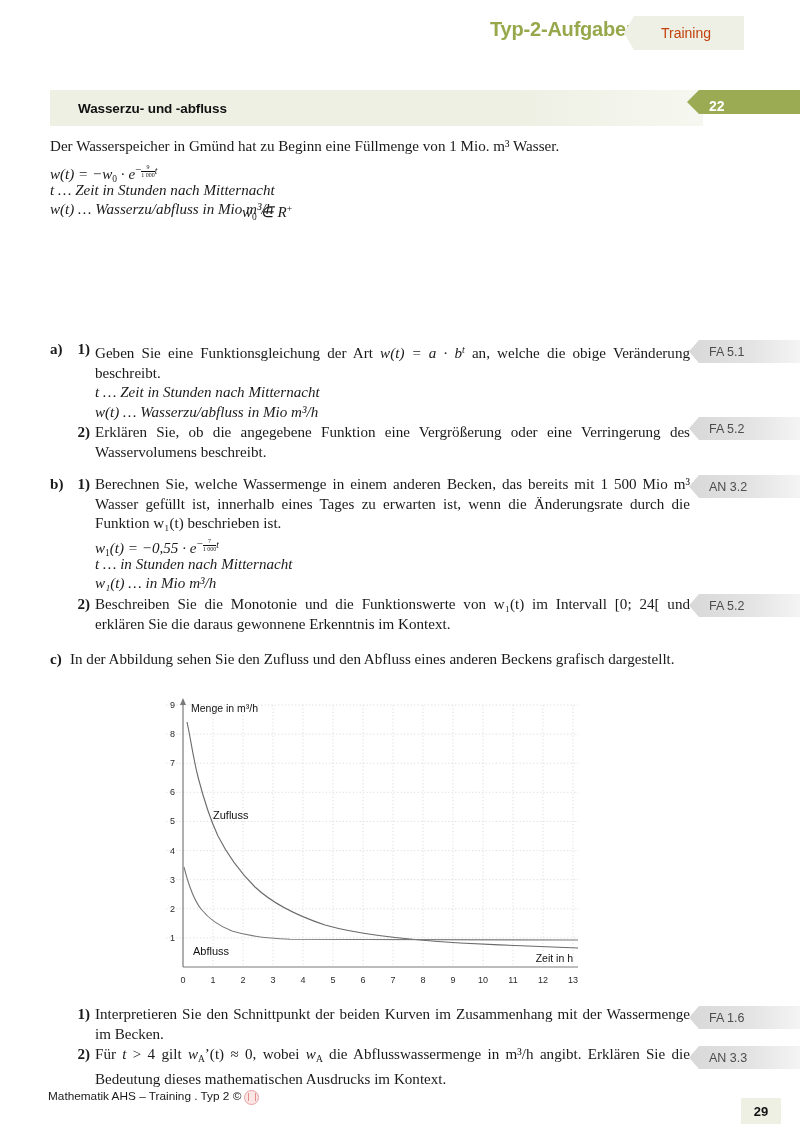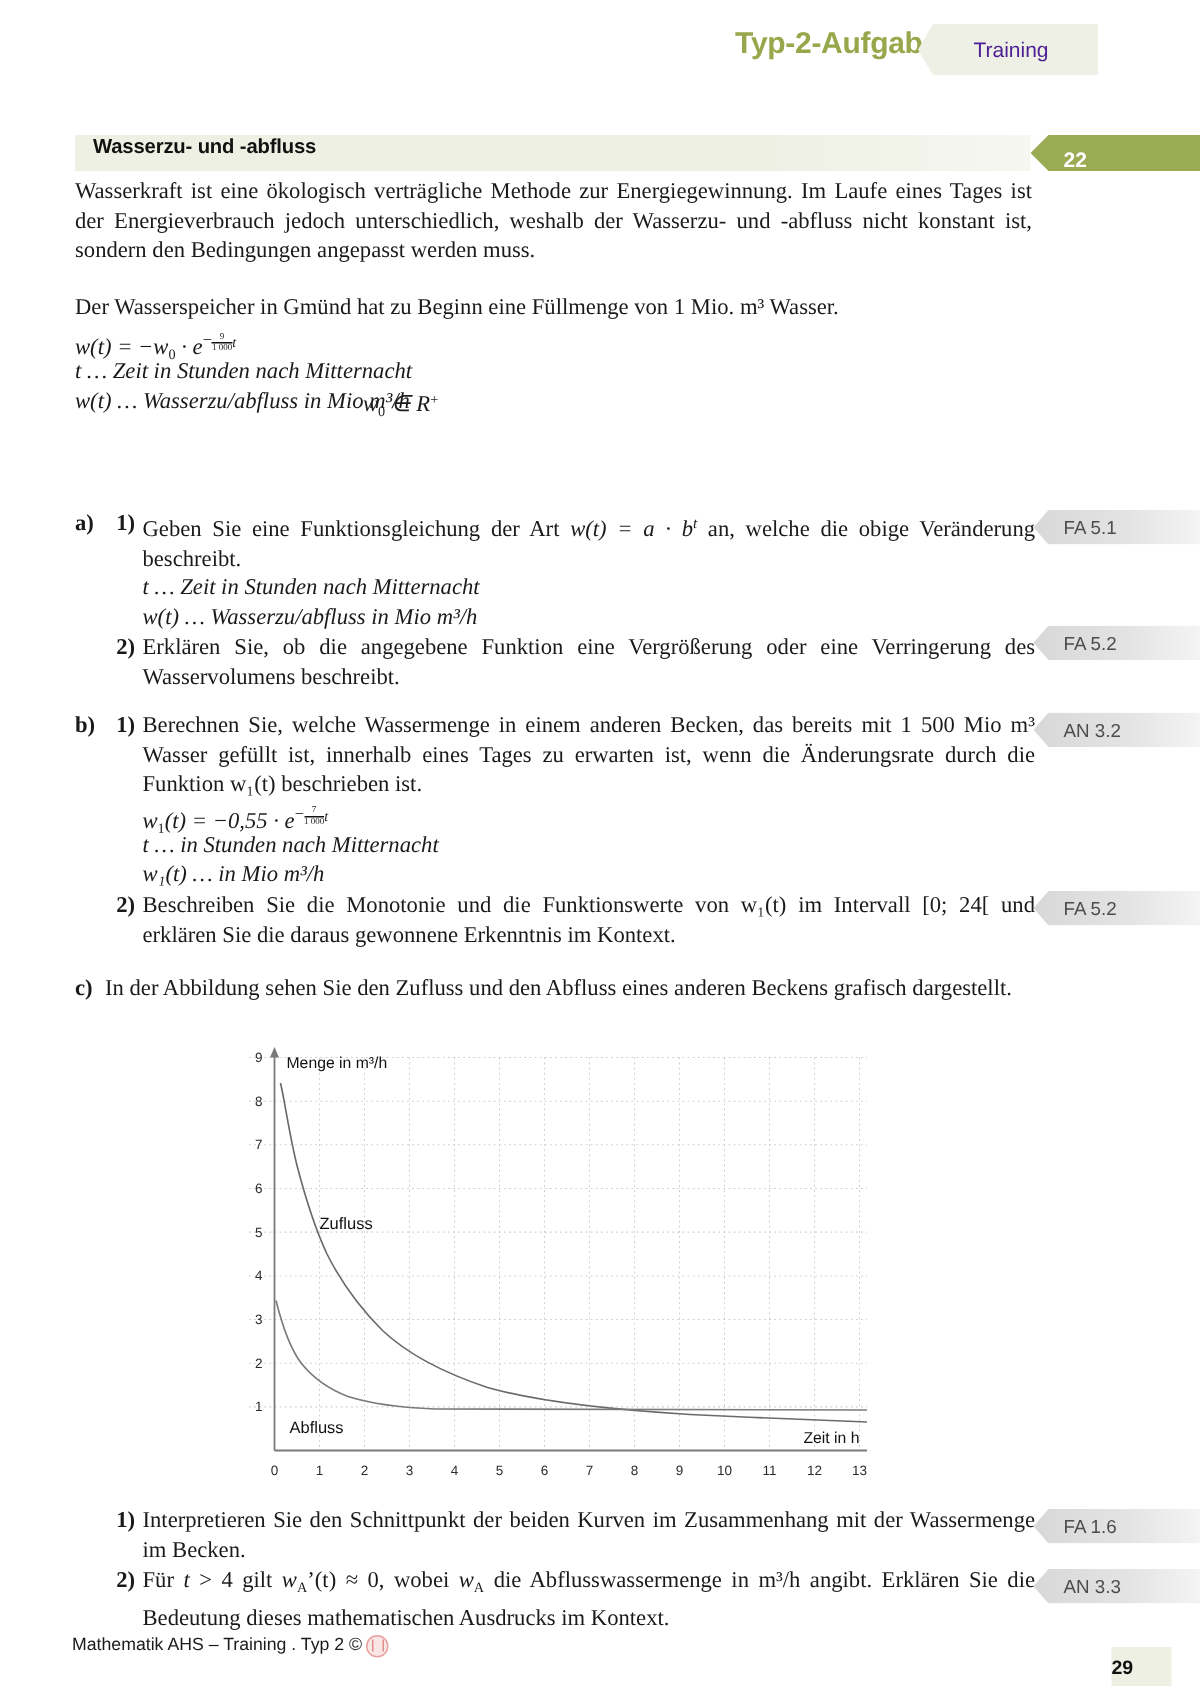--- a/index.html
+++ b/index.html
@@ -18,35 +18,35 @@
     position:absolute; left:0; top:18px; width:800px; height:40px;
   }
   .hdr-title{
     position:absolute; right:162px; top:0px;
     font-family:"Liberation Sans", sans-serif;
     font-weight:bold; font-size:20px; letter-spacing:-0.2px;
     color:#96a84b;
     white-space:nowrap;
   }
   .hdr-chip{
-    position:absolute; right:68px; top:-2px;
+    position:absolute; right:56px; top:-2px;
     height:34px; min-width:88px;
     background:#eef0e6;
     display:flex; align-items:center; justify-content:center;
     padding:0 14px 0 18px;
     font-family:"Liberation Sans", sans-serif;
-    font-size:14px; color:#4c1d95;
+    font-size:14px; color:#c2410c;
     clip-path:polygon(10px 0, 100% 0, 100% 100%, 10px 100%, 0 50%);
   }
 
   
   .titlebar{
-    position:absolute; left:50px; top:90px; width:637px; height:24px;
+    position:absolute; left:50px; top:90px; width:637px; height:36px;
     background:linear-gradient(to right,#eef0e4 0%, #eef0e4 72%, #f6f7f0 100%);
-    display:flex; 
+    display:flex; align-items:center;padding-left:16px;
   }
   .titlebar-text{
     font-family:"Liberation Sans", sans-serif;
     font-weight:bold; font-size:13.5px; color:#111;
     padding-left:12px; letter-spacing:-0.1px;
   }
   .nrbadge{
     position:absolute; left:687px; top:90px; width:113px; height:24px;
     background:#9aab54;
     clip-path:polygon(12px 0, 100% 0, 100% 100%, 12px 100%, 0 50%);
@@ -119,21 +119,21 @@
   .rosette{
     display:inline-block; width:13px; height:13px; border-radius:50%;
     background:#fbe6e6; border:1px solid #e8a0a0; position:relative; top:2px;
   }
   .rosette::before{
     content:""; position:absolute; left:3px; top:2px; width:6px; height:8px;
     border-left:1px solid #e08d8d; border-right:1px solid #e08d8d;
   }
   .pagenum{
     position:absolute; left:741px; top:1098px; width:40px; height:26px;
-    background:#eef0e4; display:flex; align-items:center; justify-content:flex-start;
+    background:#eef0e4; display:flex; align-items:center; justify-content:center;
     font-family:"Liberation Sans", sans-serif; font-weight:bold;
     font-size:13px; color:#111;
   }
 </style>
 </head>
 <body>
 
 <div class="page">
 
   <div class="hdr">
@@ -144,21 +144,20 @@
   </div>
 
   <div class="titlebar">
     <div class="titlebar-text">Wasserzu- und -abfluss</div>
   </div>
   <div class="nrbadge">
     <span>22</span>
   </div>
 
   <div class="body">
-    <p class="para">Wasserkraft ist eine ökologisch verträgliche Methode zur Energiegewinnung. Im Laufe eines Tages ist der Energieverbrauch jedoch unterschiedlich, weshalb der Wasserzu- und -abfluss nicht konstant ist, sondern den Bedingungen angepasst werden muss.</p>
     <div class="spacer"></div>
     <p class="para nojust">Der Wasserspeicher in Gmünd hat zu Beginn eine Füllmenge von 1 Mio. m³ Wasser.</p>
 
     <div class="nojust" style="margin-top:3px; position:relative; height:21px;">
       <span style="position:absolute;left:0;top:0;"><i><span>w(t) = −w</span></i><sub class="v">0</sub><i><span> · e</span></i><span style="font-size:11px;vertical-align:6px;">−</span><span class="frac"><span class="num">9</span><span class="den">1 000</span></span><i style="font-size:9.5px;vertical-align:5px;"><span>t</span></i></span>
       <span style="position:absolute;left:192px;top:0;margin-top:40px;"><i><span>w</span></i><sub class="v">0</sub><i><span> ∈ R</span></i><sup class="v">+</sup></span>
     </div>
     <p class="para nojust"><i>t … Zeit in Stunden nach Mitternacht</i></p>
     <p class="para nojust"><i>w(t)  … Wasserzu/abfluss in Mio m³/h</i></p>
   </div>

